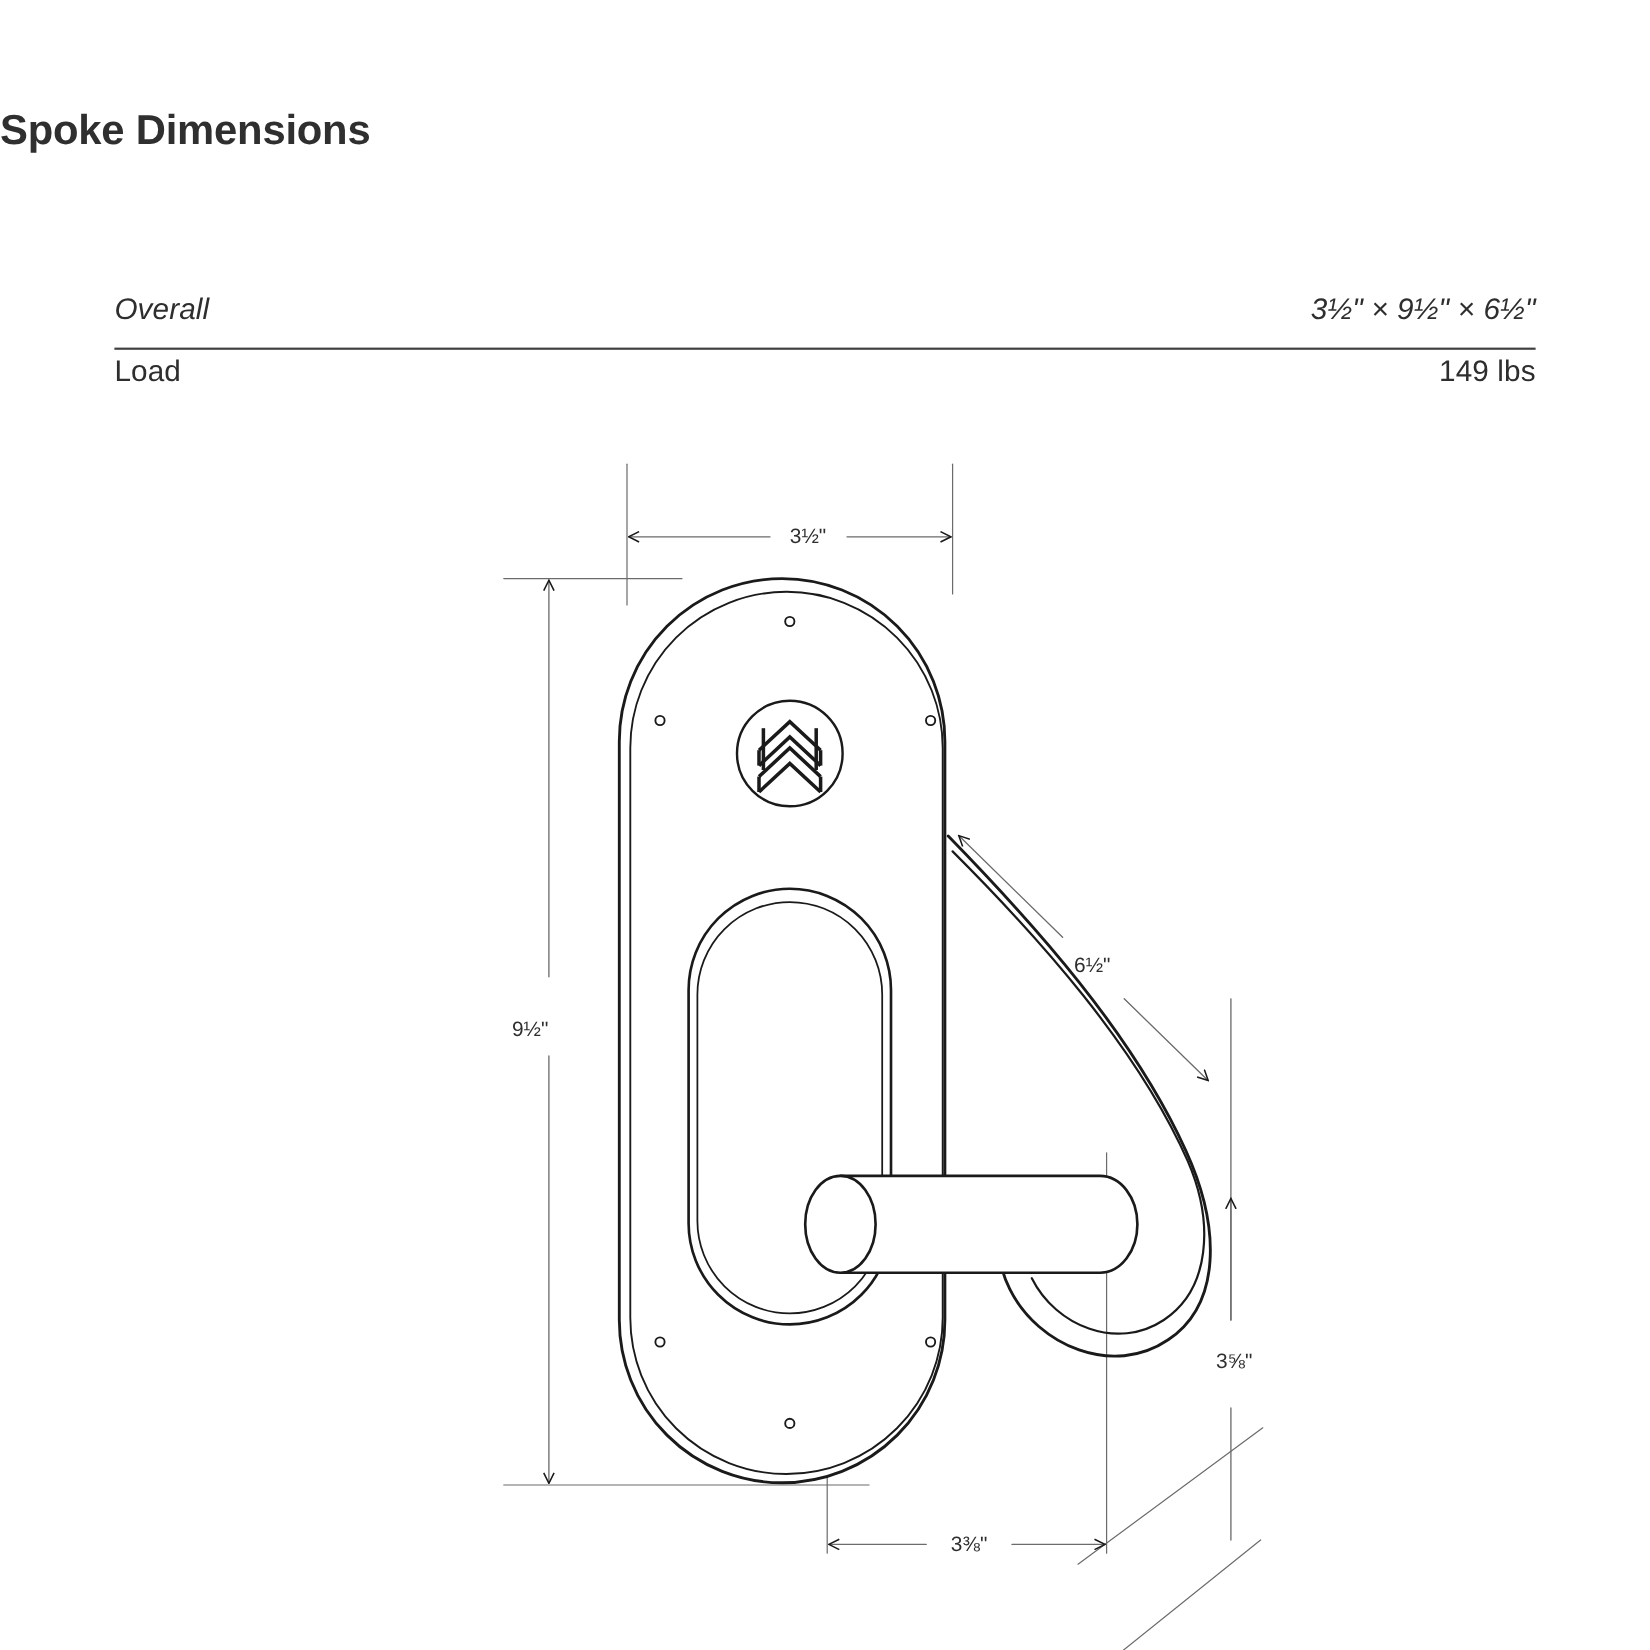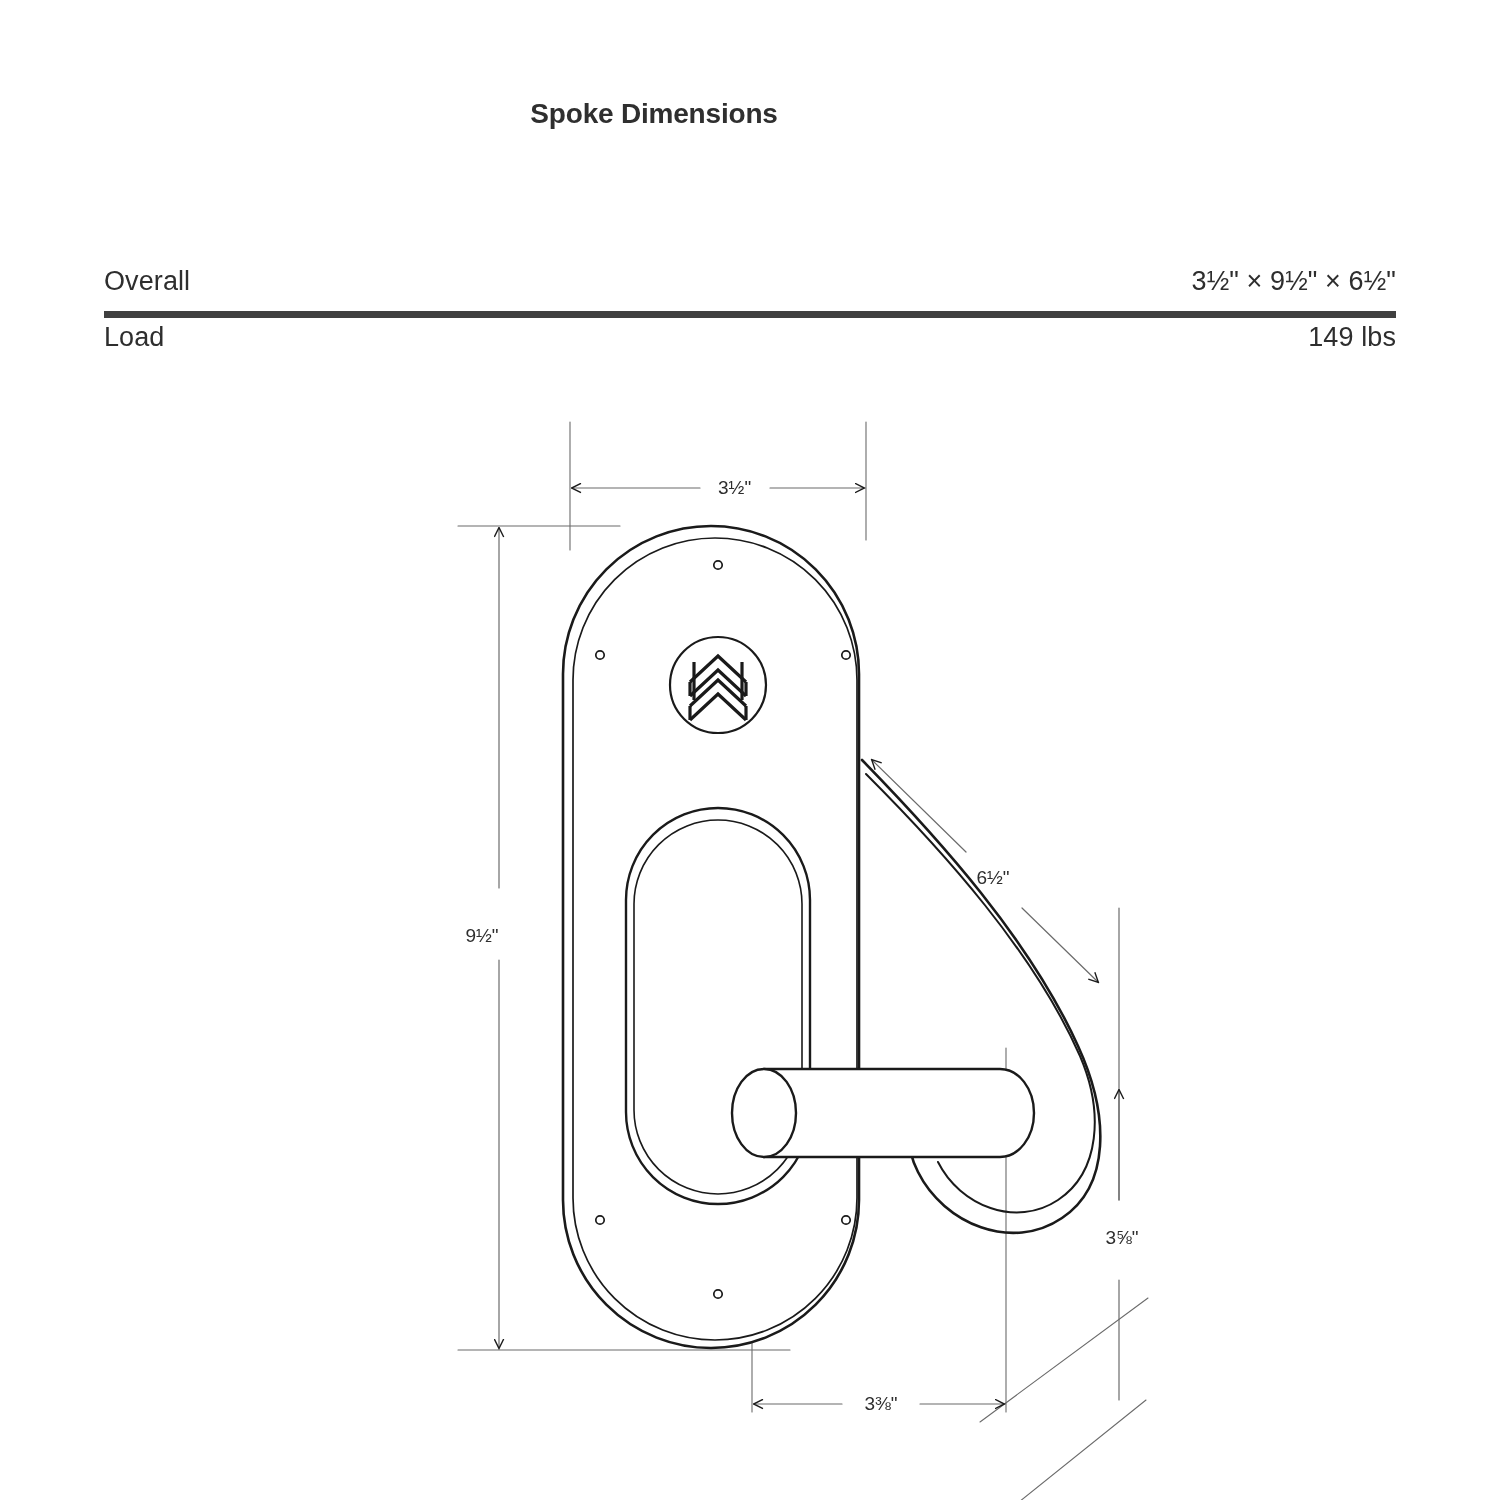--- a/index.html
+++ b/index.html
@@ -23,22 +23,22 @@
     position: relative;
     box-sizing: border-box;
   }
 
   
   .title {
     position: absolute;
     top: 98px;
     left: 0;
     width: 1308px;
-    text-align: center;
-    font-size: 28px;
+    text-align: left;
+    font-size: 38px;
     font-weight: bold;
     letter-spacing: -0.2px;
     color: #2f2f2f;
   }
 
   
   .spec-table {
     position: absolute;
     top: 262px;
     left: 104px;
@@ -46,21 +46,22 @@
   }
   .spec-row {
     display: flex;
     align-items: baseline;
     justify-content: space-between;
     height: 56px;
     box-sizing: border-box;
     padding-top: 4px;
   }
   .spec-row.divided {
-    border-bottom: 7px solid #404040;
+    border-bottom: 2px solid #404040;
+    font-style: italic;
   }
   .spec-label {
     font-size: 27px;
     color: #2e2e2e;
     letter-spacing: 0.1px;
   }
   .spec-value {
     font-size: 27px;
     color: #2e2e2e;
     letter-spacing: 0.1px;

